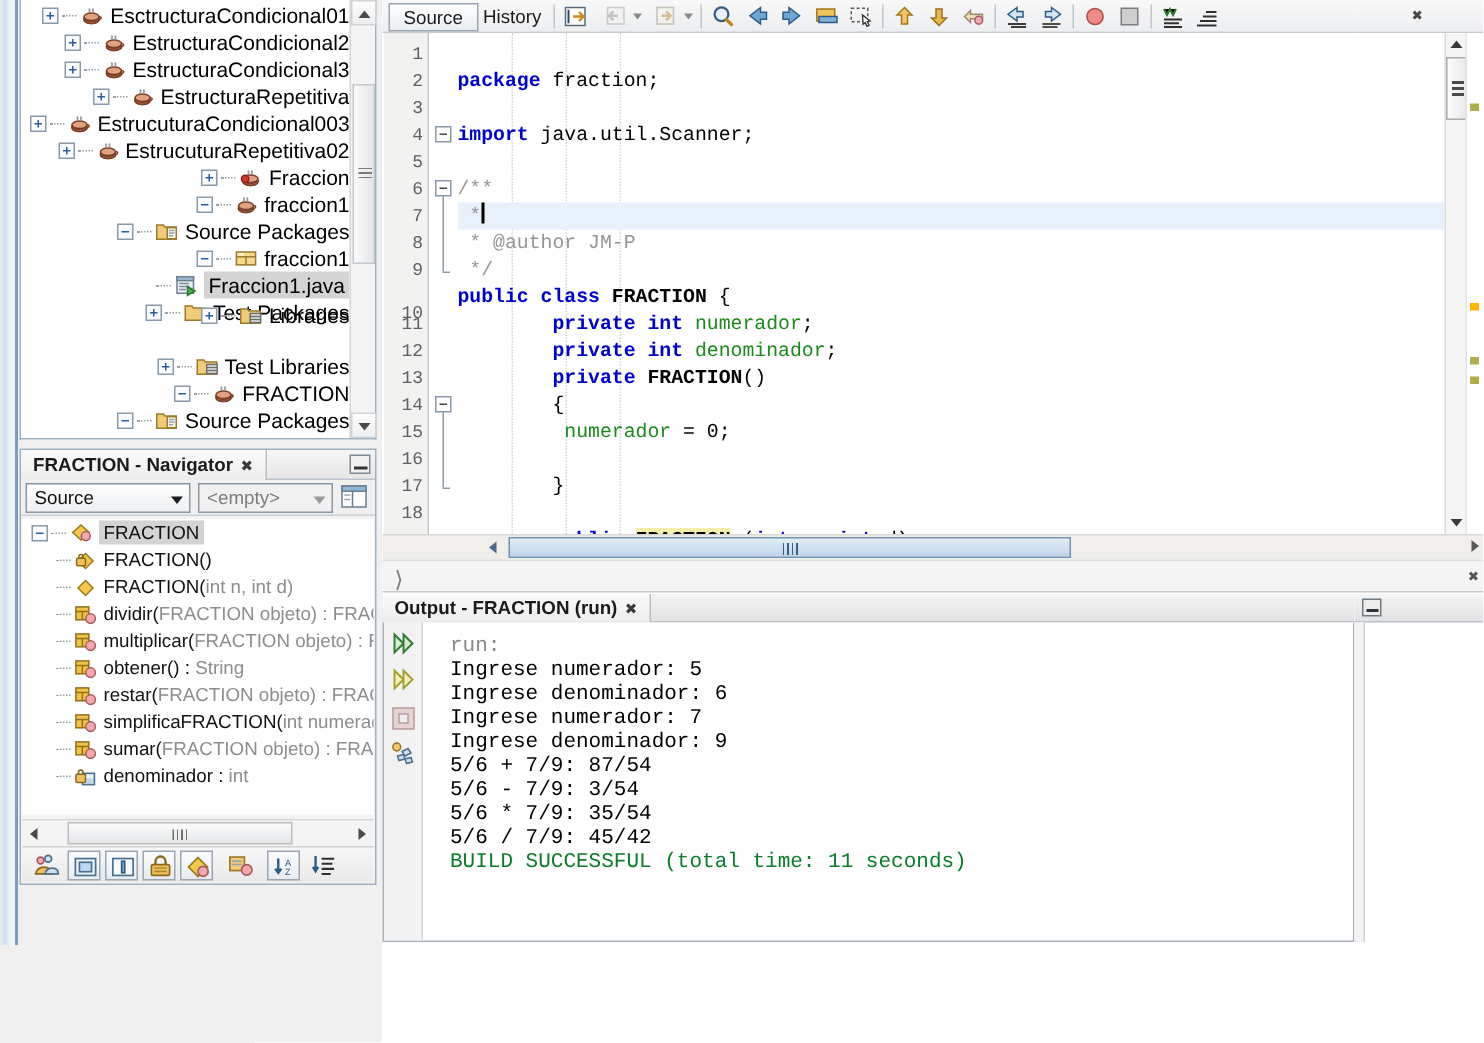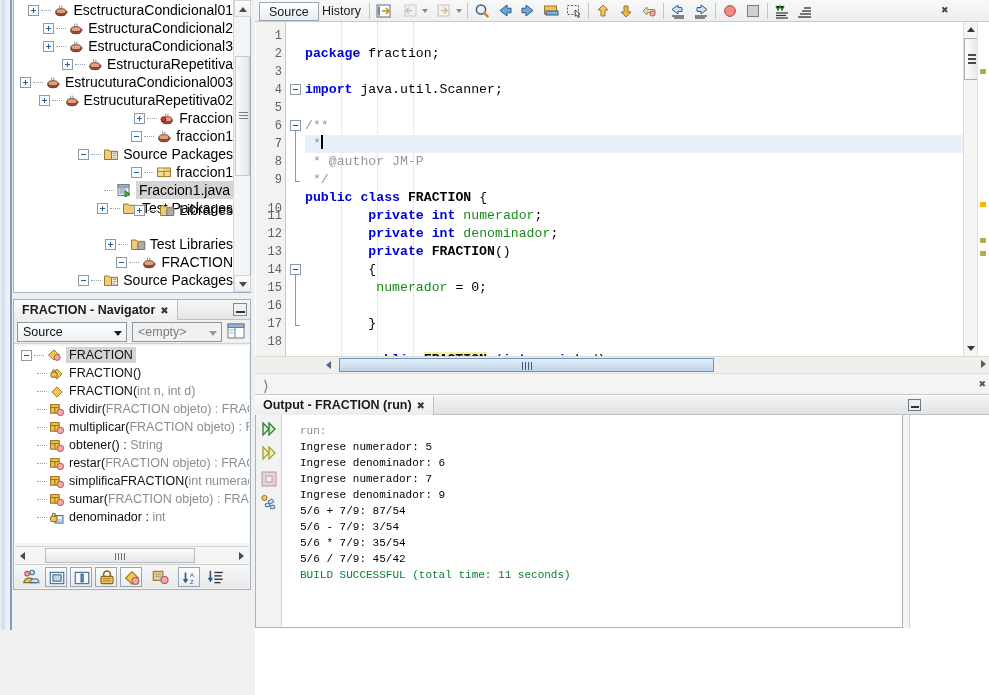--- a/index.html
+++ b/index.html
@@ -175,21 +175,21 @@
              font-size:12.5px; font-weight:bold; color:#1b1b1b; white-space:nowrap; }
   #out-tab .x { font-weight:normal; font-size:10px; margin-left:5px; color:#3a3a3a; }
 
   #out-body { position:absolute; left:0; top:19px; width:648px; bottom:0; background:#ffffff;
               border:1px solid #a8b2bb; border-top:none; }
   #out-side { position:absolute; left:0; top:0; width:26px; bottom:0; background:#f2f2f2;
               border-right:1px solid #d0d0d0; }
   .obtn { position:absolute; left:3px; width:20px; height:20px; }
   #out-text { position:absolute; left:27px; top:8px; right:4px; bottom:0; overflow:hidden; }
   .oline { height:16px; line-height:16px; font-family:"Liberation Mono", monospace;
-           font-size:11px; color:#000; white-space:pre; padding-left:17px; }
+           font-size:14px; color:#000; white-space:pre; padding-left:17px; }
   .oline.gray { color:#8a8a8a; }
   .oline.green { color:#0a7d2c; }
 
   #out-right { position:absolute; left:648px; top:396px; width:86px; height:232px; background:#ffffff; }
   #out-rtop { position:absolute; left:0; top:0; width:86px; height:19px;
               background:linear-gradient(#f4f4f4,#e2e2e2); border-bottom:1px solid #b9c2ca; }
   #out-rmin { position:absolute; left:5px; top:3px; width:13px; height:12px;
               border:1px solid #707a84; background:#eee; }
   #out-rmin::after{ content:""; position:absolute; left:2px; bottom:2px; width:8px; height:2px; background:#333;}
   #out-redge { position:absolute; left:0; top:19px; width:7px; bottom:0; background:#f3f3f3; border-right:1px solid #cfcfcf;}

